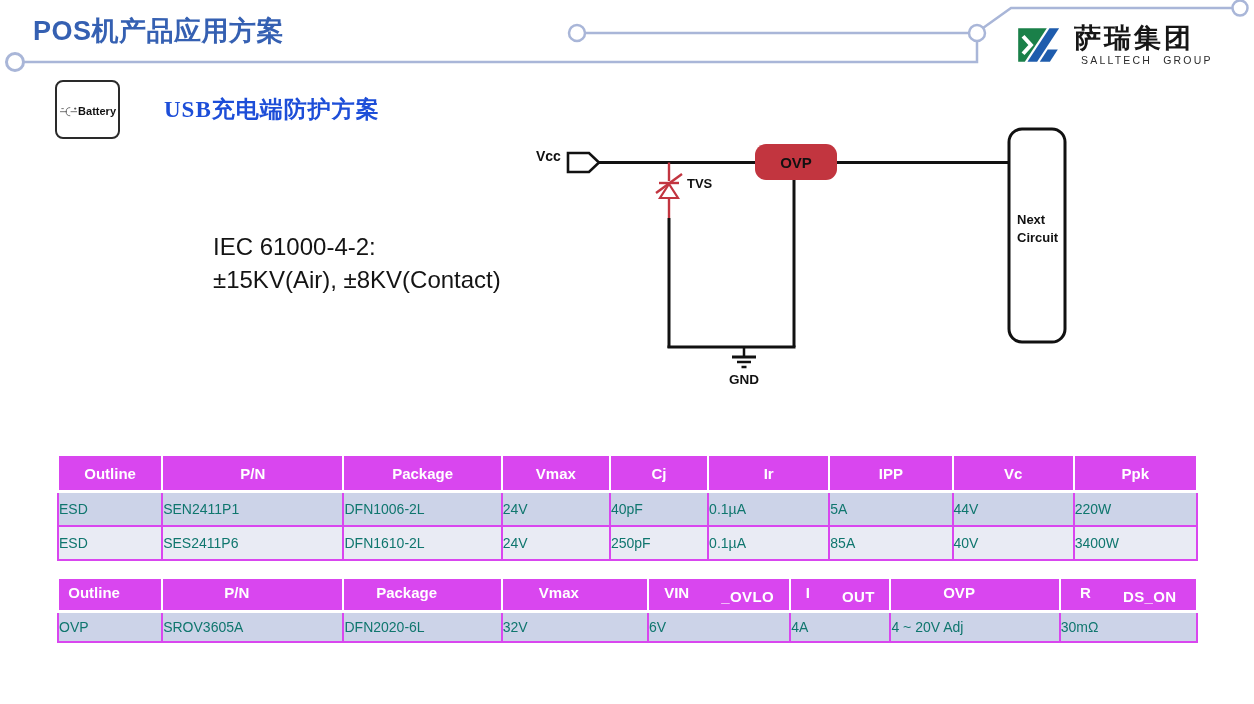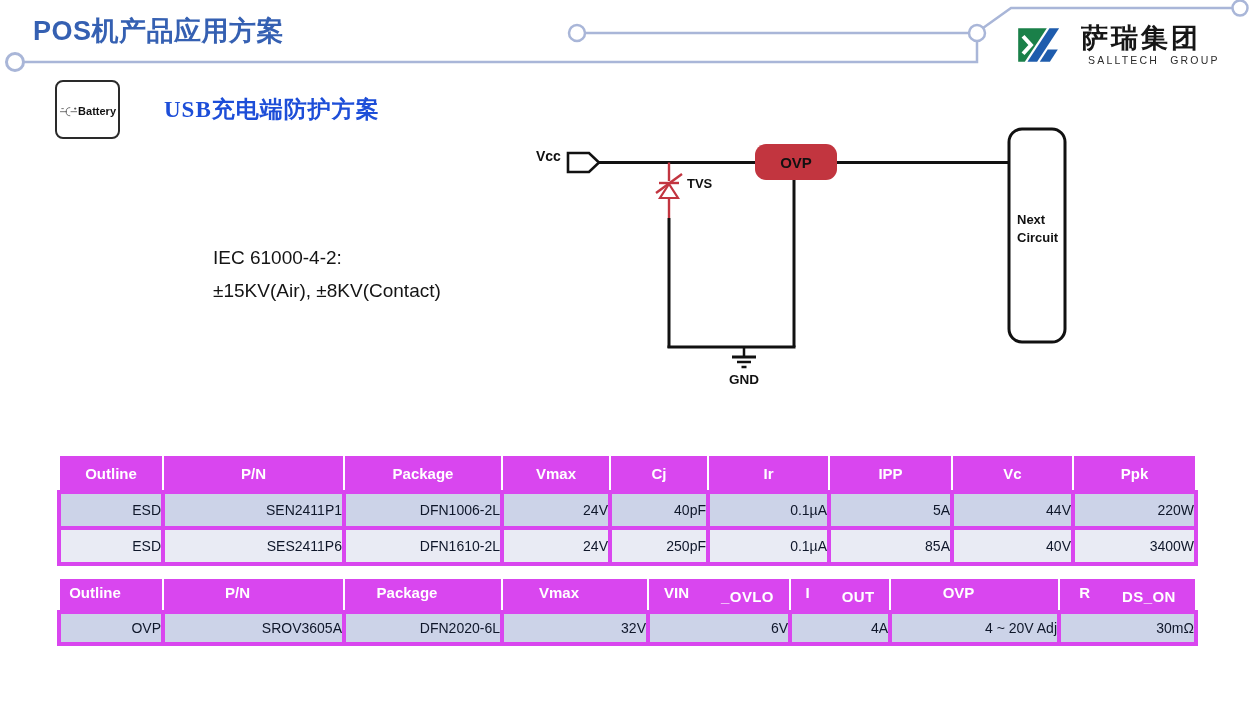--- a/index.html
+++ b/index.html
@@ -7,47 +7,47 @@
         font-family:"Liberation Sans","DejaVu Sans",sans-serif;padding-left:8px;}
 
   
   .page-title{position:absolute;left:33px;top:13px;font-size:27px;font-weight:bold;
               color:#3560b2;letter-spacing:.5px;}
 
   
   .deco-svg{position:absolute;left:0;top:0;}
 
   
-  .logo{position:absolute;left:1016px;top:22px;display:flex;align-items:center;gap:21px;}
+  .logo{position:absolute;left:1016px;top:22px;display:flex;align-items:center;gap:14px;}
   .logo-text{display:flex;flex-direction:column;}
   .logo-cn{font-size:27px;font-weight:900;color:#161616;letter-spacing:3px;line-height:28px;}
   .logo-en{font-size:10.5px;color:#2b2b2b;letter-spacing:2.2px;word-spacing:6px;margin-top:2px;margin-left:7px;}
 
   
   .battery-box{position:absolute;left:55px;top:80px;width:65px;height:59px;box-sizing:border-box;
                border:2.5px solid #2a2a2a;border-radius:8px;display:flex;flex-direction:row;
                align-items:center;justify-content:space-between;padding:5px 2px 3px;background:#fff;}
   .battery-label{font-size:11px;font-weight:bold;color:#111;}
 
   
   .section-heading{position:absolute;left:164px;top:94px;font-size:23px;font-weight:bold;color:#1d4ed8;
                    font-family:"Liberation Serif","DejaVu Serif",serif;letter-spacing:1px;}
 
   
-  .note{position:absolute;left:213px;top:241px;font-size:19px;color:#141414;line-height:33px;}
+  .note{position:absolute;left:213px;top:230px;font-size:24px;color:#141414;line-height:33px;}
 
   
   .circuit{position:absolute;left:500px;top:120px;}
   .circuit text{font-family:"Liberation Sans","DejaVu Sans",sans-serif;font-weight:bold;fill:#111;}
 
   
   table.spec{position:absolute;left:57px;border-collapse:collapse;table-layout:fixed;width:1141px;}
   .spec th{background:#d946ef;color:#ffffff;font-size:15px;font-weight:bold;text-align:center;
            border:2px solid #ffffff;border-bottom:3px solid #ffffff;padding:0;}
-  .spec td{font-size:14px;color:#0f172a;text-align:right;border:4px solid #d946ef;padding:0;}
+  .spec td{font-size:14px;color:#0f766e;text-align:left;border:2px solid #d946ef;padding:0;}
   .t1{top:454px;}
   .t2{top:577px;}
   .t1 th{height:34px;}
   .t1 td{height:32px;}
   .t2 th{height:31px;}
   .t2 td{height:28px;}
   tr.shade-dark td{background:#ccd3e8;}
   tr.shade-light td{background:#e9ebf4;}
   .sub{font-size:15px;font-weight:bold;vertical-align:-4px;letter-spacing:.4px;margin-left:32px;}
 </style>

